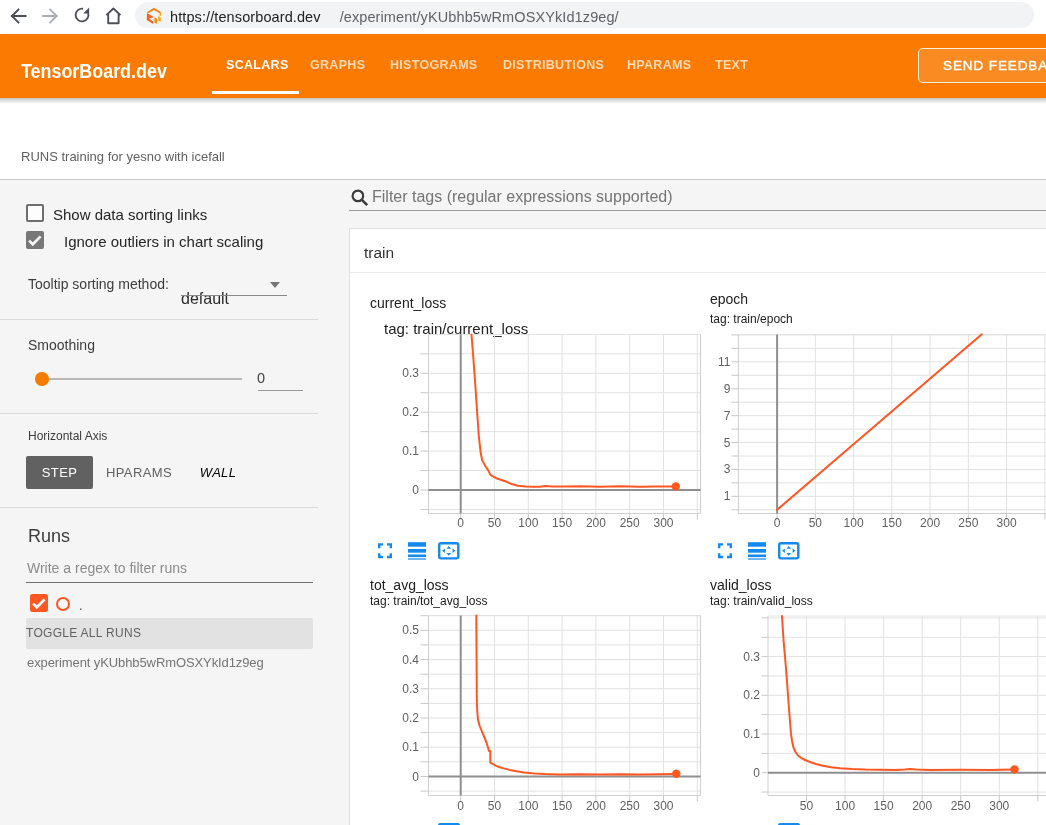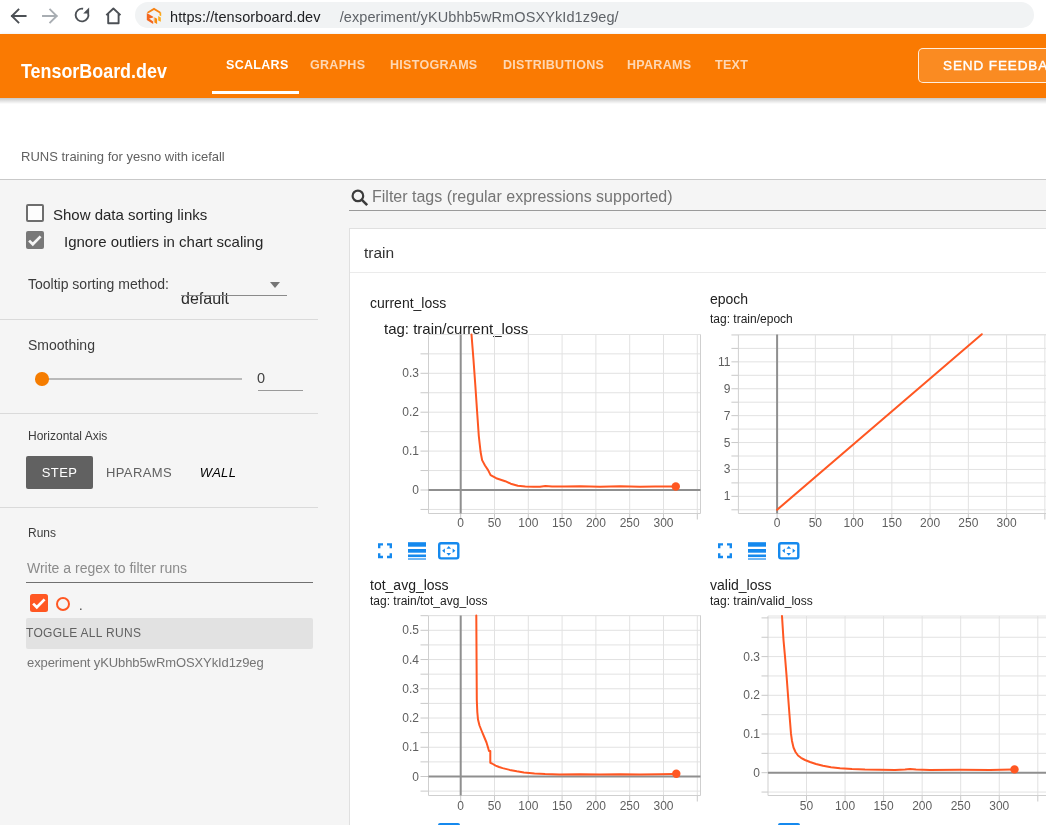--- a/index.html
+++ b/index.html
@@ -81,21 +81,21 @@
 <div class="abs" style="left:257px;top:370px;font-size:14.5px;color:#424242;">0</div>
 <div class="abs" style="left:257.5px;top:390px;width:45.5px;height:1px;background:#9a9a9a;"></div>
 <div class="abs" style="left:0;top:412.5px;width:318px;height:1px;background:#dadada;"></div>
 
 <div class="abs" style="left:28px;top:429px;font-size:12px;color:#3c3c3c;">Horizontal Axis</div>
 <div class="abs" style="left:26px;top:456px;width:67px;height:33px;background:#616161;border-radius:2px;color:#fff;font-size:13px;letter-spacing:0.3px;text-align:center;line-height:33px;font-size:13px;letter-spacing:0.4px;">STEP</div>
 <div class="abs" style="left:89px;top:456px;width:100px;height:33px;color:#616161;font-size:13px;letter-spacing:0.4px;line-height:33px;text-align:center;">HPARAMS</div>
 <div class="abs" style="left:188px;top:456px;width:60px;height:33px;color:#000000;font-size:13px;letter-spacing:0.3px;line-height:33px;text-align:center;font-style:italic;">WALL</div>
 <div class="abs" style="left:0;top:507px;width:318px;height:1px;background:#dadada;"></div>
 
-<div class="abs" style="left:28px;top:526px;font-size:12px;color:#3c3c3c;">Runs</div>
+<div class="abs" style="left:28px;top:526px;font-size:18px;color:#3c3c3c;">Runs</div>
 <div class="abs" style="left:27px;top:560px;font-size:14px;color:#8b8b8b;">Write a regex to filter runs</div>
 <div class="abs" style="left:26px;top:581.5px;width:287px;height:1px;background:#707070;"></div>
 <div class="abs" style="left:30px;top:594px;width:18px;height:18px;border-radius:2.5px;background:#ff5722;"></div>
 <svg class="abs" style="left:30px;top:594px" width="18" height="18" viewBox="0 0 18 18">
     <path d="M3.1 9.6 l3.7 3.7 7.8-7.9" fill="none" stroke="#fff" stroke-width="2.7"></path>
   </svg>
 <div class="abs" style="left:55.5px;top:596.5px;width:14px;height:14px;border-radius:50%;border:2.3px solid #ff5722;"></div>
 <div class="abs" style="left:79px;top:598px;font-size:13px;color:#424242;">.</div>
 <div class="abs" style="left:26px;top:618px;width:287px;height:31px;background:#e2e2e2;border-radius:2px;color:#616161;font-size:12px;letter-spacing:0.3px;line-height:31px;">TOGGLE ALL RUNS</div>
 <div class="abs" style="left:27px;top:655px;font-size:13px;letter-spacing:-0.1px;color:#757575;">experiment yKUbhb5wRmOSXYkId1z9eg</div>

